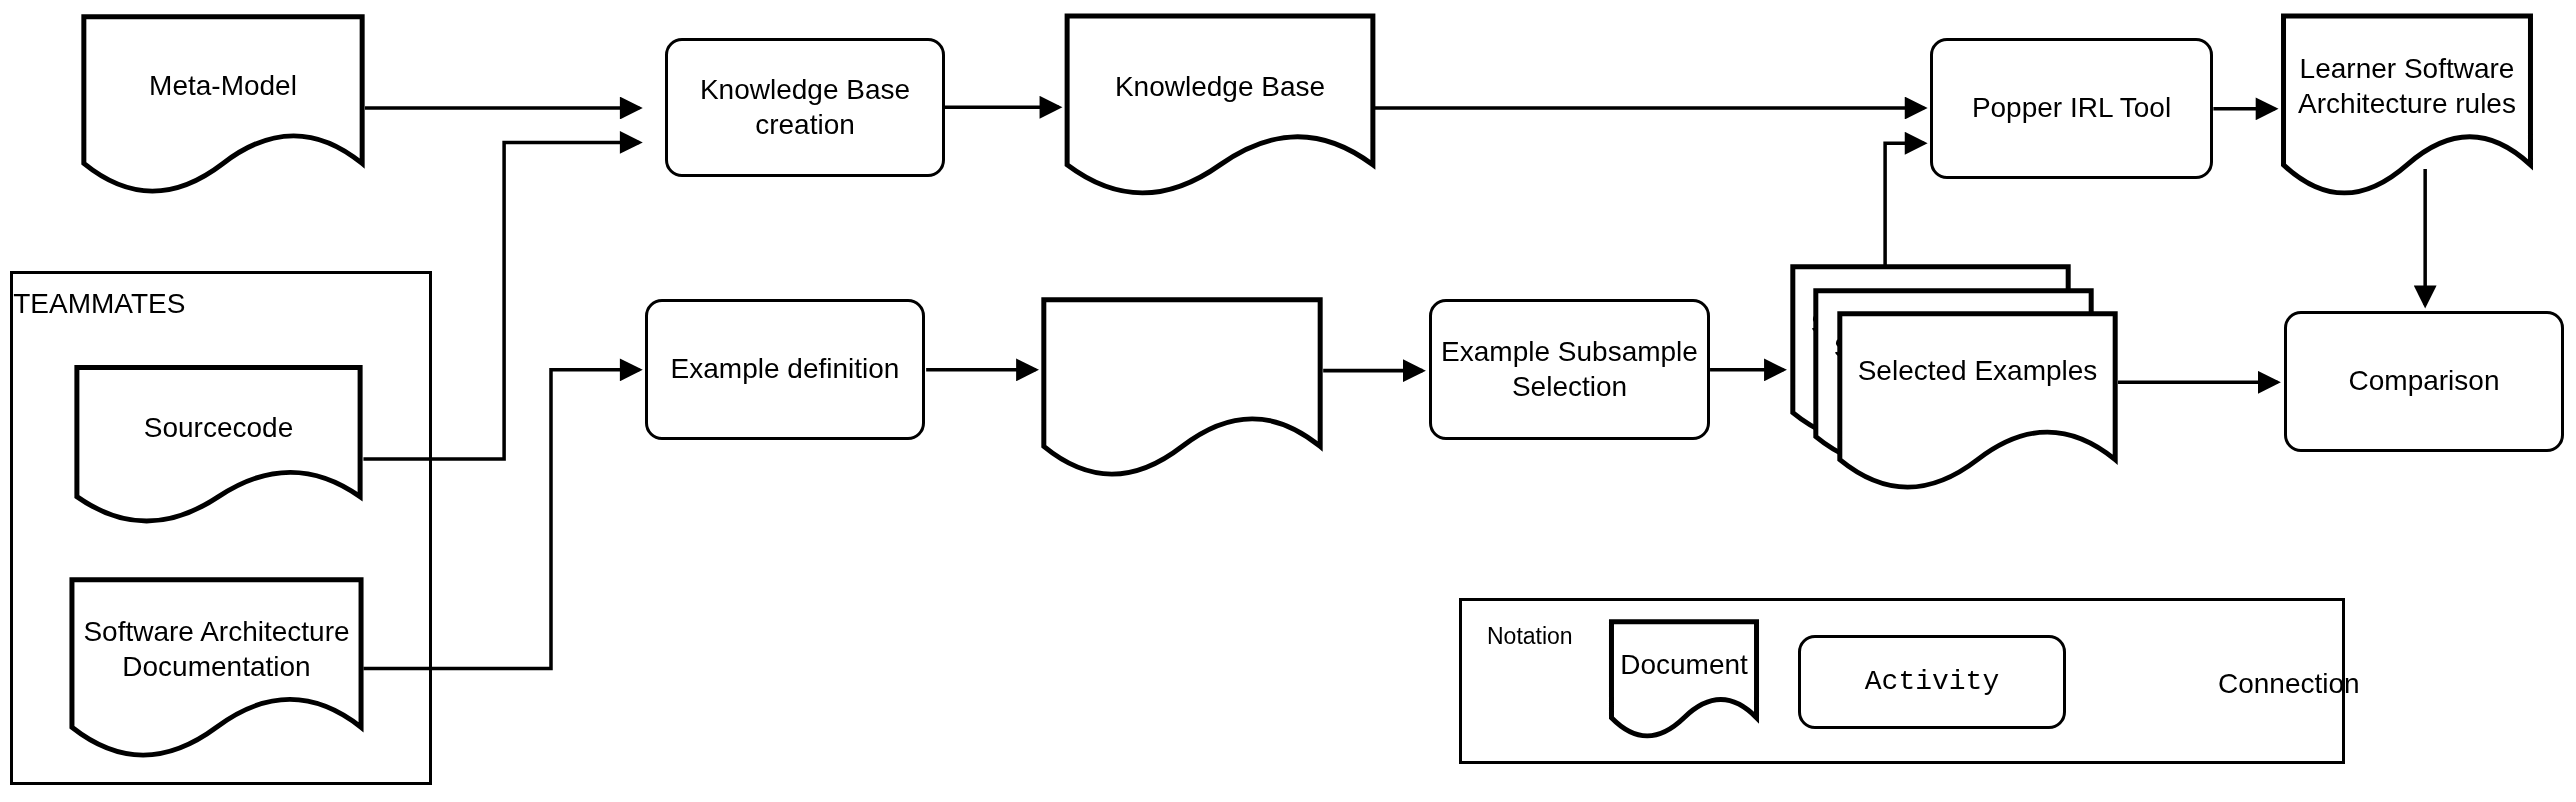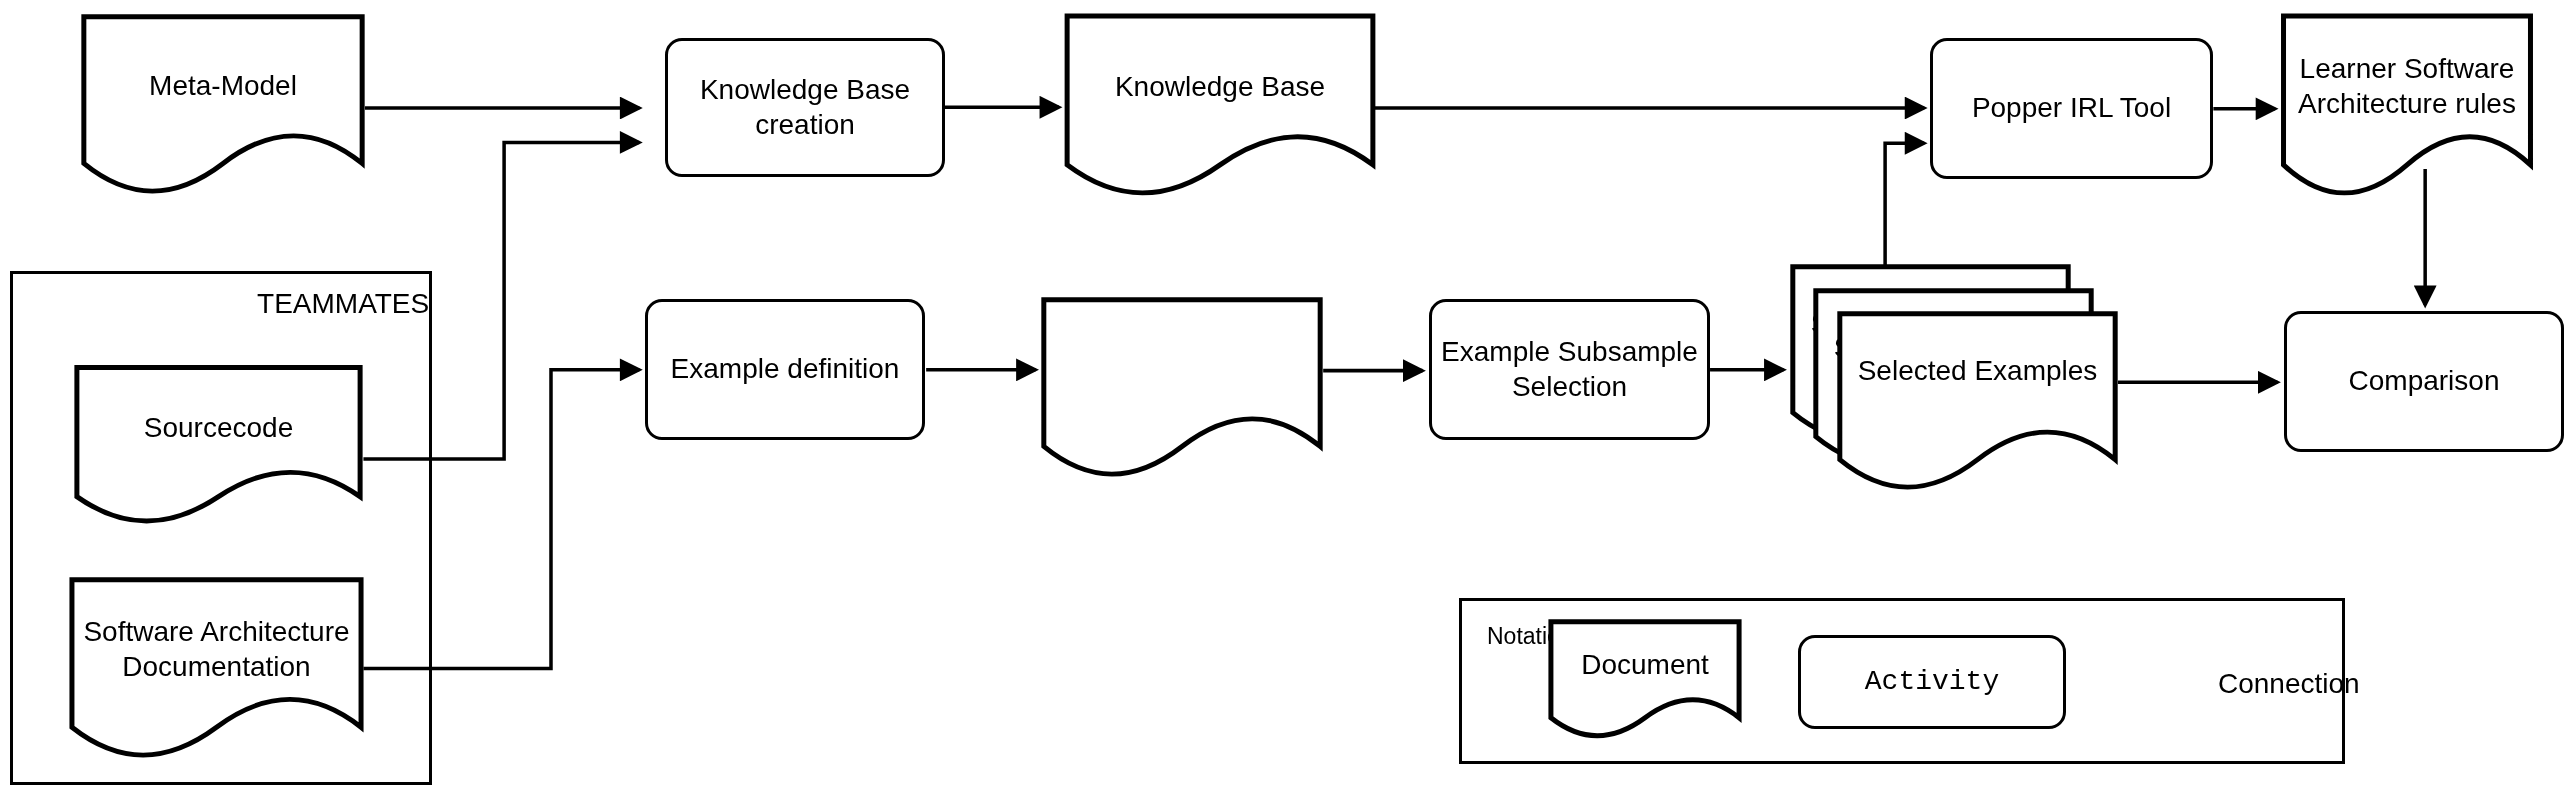--- a/index.html
+++ b/index.html
@@ -16,21 +16,21 @@
     position:absolute;z-index:2;background:#ffffff;border:3.9px solid #000;border-radius:17px;
     display:flex;align-items:center;justify-content:center;text-align:center;box-sizing:border-box;
   }
   .lbl{
     position:absolute;left:0;top:0;width:100%;height:78%;z-index:3;
     display:flex;align-items:center;justify-content:center;text-align:center;
     font-size:28px;line-height:1.22;
   }
   .act .lbl{position:static;height:auto;width:100%;}
   .container-box{position:absolute;border:3.9px solid #000;box-sizing:border-box;z-index:0;background:transparent;}
-  .container-label{position:absolute;width:100%;top:14px;text-align:right;font-size:28px;}
+  .container-label{position:absolute;width:100%;top:14px;text-align:left;font-size:28px;}
   .legend-box{position:absolute;border:3.1px solid #000;box-sizing:border-box;z-index:2;background:#ffffff;}
   .legend-title{position:absolute;left:25px;top:22px;font-size:23px;}
   .plain-label{position:absolute;z-index:3;font-size:28px;display:flex;align-items:center;}
 </style>
 </head>
 <body>
 
 <div id="canvas">
 
   <svg id="connectors" width="2576" height="803" viewBox="0 0 3296 1027">
@@ -135,21 +135,21 @@
   </div>
 
   <div class="act" style="left:2284px;top:311px;width:280px;height:141px;">
     <div class="lbl">Comparison</div>
   </div>
 
   <div class="legend-box" style="left:1459px;top:598px;width:886px;height:166px;">
     <div class="legend-title">Notation</div>
   </div>
 
-  <div class="doc" style="left:1549px;top:620px;width:148px;height:121px;padding-left:44px;">
+  <div class="doc" style="left:1610px;top:620px;width:148px;height:121px;">
     <svg viewBox="0 0 200 130" preserveAspectRatio="none">
         <path d="M2 2 H198 V105 C166 79 134 79 100 105 C66 131 34 131 2 105 Z"></path>
       </svg>
     <div class="lbl" style="height:75%;">Document</div>
   </div>
 
   <div class="act" style="left:1798px;top:635px;width:268px;height:94px;border-radius:17px;font-family:Liberation Mono, monospace;">
     <div class="lbl">Activity</div>
   </div>
 

